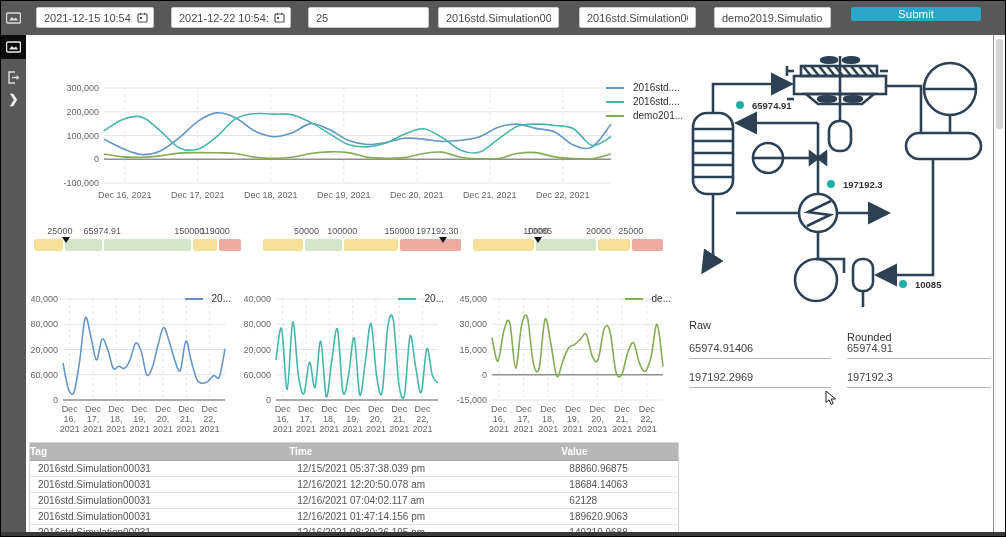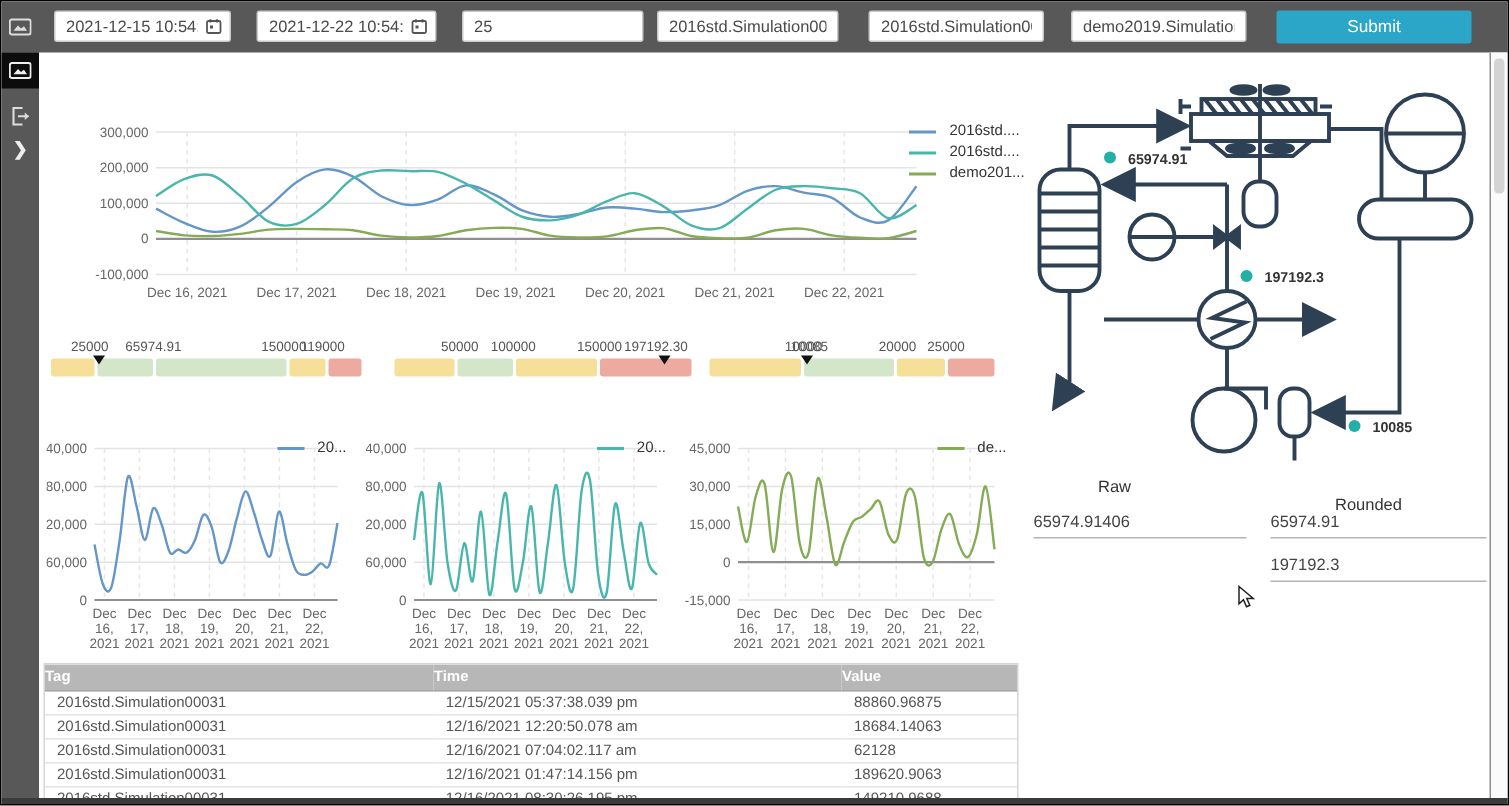--- a/index.html
+++ b/index.html
@@ -5,21 +5,21 @@
   html,body{margin:0;padding:0;background:#888;}
   .page{position:relative;width:1006px;height:537px;background:#fff;border:1px solid #000;
         overflow:hidden;font-family:"Liberation Sans",sans-serif;box-sizing:border-box;}
   
   .topbar{position:absolute;left:0;top:0;width:1006px;height:34px;background:#585858;}
   .tb-field{position:absolute;top:6px;height:21px;background:#fff;border:1px solid #c9c9c9;
             border-radius:2px;box-sizing:border-box;display:flex;align-items:center;padding:0 5px;}
   .tb-field input{border:none;outline:none;flex:1;min-width:0;font-size:11px;color:#4a4a4a;
             font-family:"Liberation Sans",sans-serif;background:transparent;}
   .cal-ico{flex:0 0 auto;margin-left:3px;}
-  .submit-btn{position:absolute;top:6px;left:850px;width:130px;height:22px;background:#2ba6c9;
+  .submit-btn{position:absolute;top:6px;left:850px;width:130px;height:14px;background:#2ba6c9;
             color:#fff;border:none;border-radius:2px;font-size:11.5px;font-family:"Liberation Sans",sans-serif;cursor:pointer;}
   
   .sidebar{position:absolute;left:0;top:34px;width:25px;height:497px;background:#585858;}
   .side-ico{position:absolute;left:0;width:25px;height:24px;display:flex;align-items:center;justify-content:center;color:#ddd;}
   .side-ico.active{background:#0c0c0c;}
   .tb-corner-ico{position:absolute;left:0;top:5px;width:25px;height:24px;display:flex;align-items:center;justify-content:center;color:#ddd;}
   .chev{color:#eee;font-size:12px;font-weight:bold;}
   
   .chart-box{position:absolute;}
   .tick{font-size:9px;fill:#666;font-family:"Liberation Sans",sans-serif;}
@@ -37,21 +37,21 @@
   
   .grid{position:absolute;left:28px;top:441px;width:648px;height:96px;overflow:hidden;
         font-size:10px;color:#555;border:1px solid #d5d5d5;}
   .grid table{border-collapse:collapse;width:100%;}
   .grid th{background:#b7b7b7;color:#fff;font-weight:bold;text-align:left;height:17px;
         padding:0 0;font-size:10px;border-bottom:1px solid #a5a5a5;}
   .grid td{height:15px;padding:0 8px;border-bottom:1px solid #e3e3e3;background:#fff;}
   
   .diagram{position:absolute;left:680px;top:52px;}
   .diag-val{font-size:9.5px;font-weight:bold;fill:#333;font-family:"Liberation Sans",sans-serif;}
-  .readout-label{position:absolute;font-size:11px;color:#333;margin-left:43px;}
+  .readout-label{position:absolute;font-size:11px;color:#333;}
   .readout-field{position:absolute;font-size:11px;color:#444;border-bottom:1px solid #b5b5b5;height:16px;}
   .scroll-divider{position:absolute;left:992px;top:34px;height:497px;width:12px;border-left:1px solid #8f8f8f;background:#fbfbfb;}
   .scroll-thumb{position:absolute;left:2px;top:4px;width:7px;height:90px;background:#d4d4d4;border-radius:3px;}
   .footer-bar{position:absolute;left:0;top:531px;width:1006px;height:6px;background:#3a3a3a;}
   .cursor{position:absolute;left:824px;top:389px;}
 </style>
 </head>
 <body>
 
 <div class="page">
@@ -443,20 +443,21 @@
       <text x="162" y="135" class="diag-val">197192.3</text>
       <circle cx="222" cy="231" r="4" fill="#23afa5"></circle>
       <text x="234" y="235" class="diag-val">10085</text>
     </g>
   </svg>
 
   <div class="readout-label" style="left:688px;top:318px;">Raw</div>
   <div class="readout-label" style="left:846px;top:330px;">Rounded</div>
   <div class="readout-field" style="left:688px;top:341px;width:142px;">65974.91406</div>
   <div class="readout-field" style="left:846px;top:341px;width:144px;">65974.91</div>
+  <div class="readout-field" style="left:688px;top:370px;width:142px;">197192.2969</div>
   <div class="readout-field" style="left:846px;top:370px;width:144px;">197192.3</div>
 
   <div class="scroll-divider">
     <div class="scroll-thumb"></div>
   </div>
   <div class="footer-bar"></div>
   <svg class="cursor" width="12" height="16" viewBox="0 0 12 16">
     <path d="M1,1 L1,12.5 L4,9.8 L6,14.5 L8.2,13.5 L6.2,9 L10.5,9 Z" fill="#fff" stroke="#222" stroke-width="1"></path>
   </svg>
 

